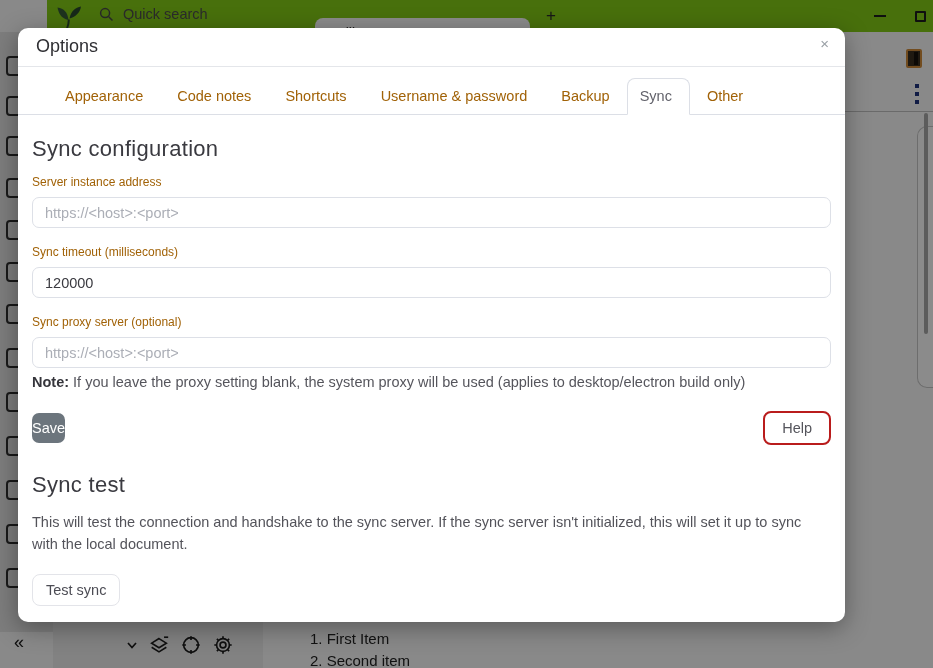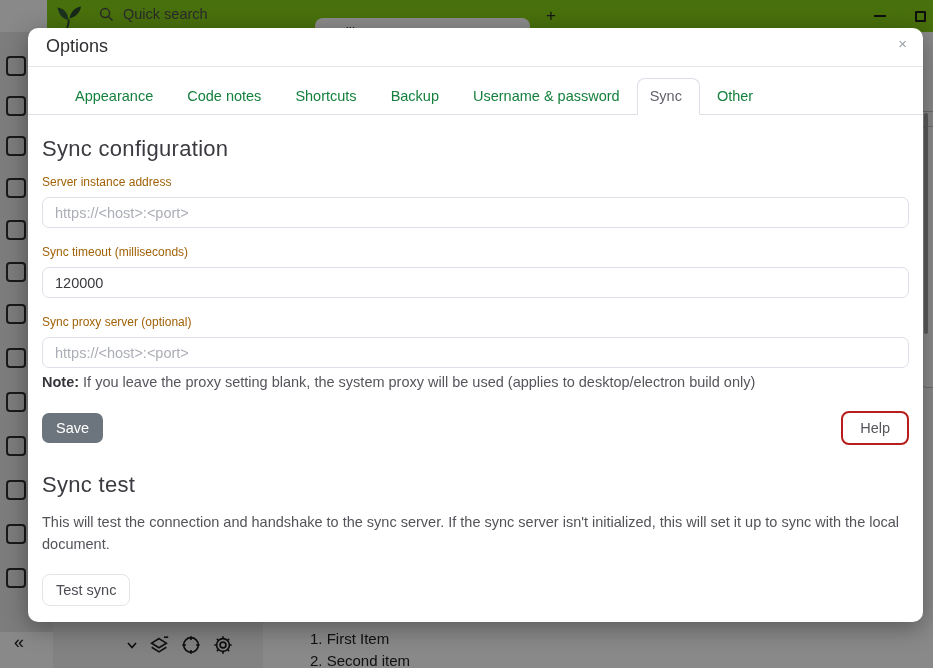--- a/index.html
+++ b/index.html
@@ -40,44 +40,44 @@
 
   .bottom-left-bar { position:absolute; left:0; top:630px; width:263px; height:38px; }
   .collapse-btn { position:absolute; left:14px; top:2px; font-size:18px; color:#1a1a1a; }
   .tree-actions { position:absolute; left:126px; top:4px; display:flex; align-items:center; gap:10px; }
   .note-list { position:absolute; left:310px; top:628px; font-size:15px; color:#222; line-height:22px; }
 
   
   .backdrop { position:absolute; inset:0; background:rgba(0,0,0,0.45); z-index:5; }
 
   
-  .modal { position:absolute; left:18px; top:28px; width:895px; height:594px; background:#fff;
-           border-radius:10px; box-shadow:0 6px 24px rgba(0,0,0,0.35); z-index:10;margin-left:10px; }
+  .modal { position:absolute; left:18px; top:28px; width:827px; height:594px; background:#fff;
+           border-radius:10px; box-shadow:0 6px 24px rgba(0,0,0,0.35); z-index:10; }
   .modal-header { position:relative; height:39px; border-bottom:1px solid #e4e6ea; }
   .modal-title { position:absolute; left:18px; top:8px; font-size:18px; color:#2f2f33; font-weight:400; }
   .modal-close { position:absolute; right:16px; top:7px; font-size:15px; color:#9aa0a6; background:none;
                  border:none; cursor:pointer; font-family:inherit; }
   .tabs { display:flex; margin-top:11px; padding-left:30px; border-bottom:1px solid #dcdfe6; }
-  .tab { background:none; border:none; font-family:inherit; font-size:14.5px; color:#15803d;
+  .tab { background:none; border:none; font-family:inherit; font-size:14.5px; color:#a16207;
          padding:9px 17px 10px; cursor:pointer; }
   .tab.active { background:#fff; border:1px solid #dcdfe6; border-bottom:1px solid #fff;
                 margin-bottom:-1px; border-radius:8px 8px 0 0; color:#62626b;padding-left:12px; }
   .modal-body { padding:21px 14px 0; }
   .section-heading { font-size:22px; font-weight:400; color:#3a3a40; letter-spacing:.3px; margin-bottom:13px; }
   .field { margin-bottom:17px; }
   .field-label { display:block; font-size:12px; color:#a16207; margin-bottom:8px; }
   .text-input { width:100%; height:31px; border:1px solid #dde0e7; border-radius:7px; padding:0 12px;
                 font-size:14.5px; color:#3a3a40; font-family:inherit; background:#fff; outline:none; }
   .text-input::placeholder { color:#abaeb6; }
   .field.tight { margin-bottom:4px; }
   .note-line { font-size:14.5px; color:#55555c; line-height:20px; }
   .note-line b { color:#35353b; }
   .btn-row { display:flex; justify-content:space-between; align-items:center; margin-top:19px; }
   .btn { font-family:inherit; font-size:14.5px; cursor:pointer; }
-  .btn-save { background:#6c757d; color:#fff; border:none; border-radius:7px; padding:7px 14px; }
+  .btn-save { background:#6c757d; color:#fff; border:none; border-radius:7px; padding:7px 0; }
   .btn-help { background:#fff; color:#55555c; border:2px solid #b91c1c; border-radius:8px; padding:7px 17px; }
   .test-heading { margin-top:27px; }
   .test-desc { font-size:14.5px; color:#53535a; line-height:22px; margin-top:10px; max-width:866px; }
   .btn-test { margin-top:19px; background:#fff; color:#4c4c54; border:1px solid #e3e4e9;
               border-radius:8px; padding:7px 13px; }
   svg { display:block; }
 </style>
 </head>
 <body>
 
@@ -180,22 +180,22 @@
   <div class="modal">
     <div class="modal-header">
       <div class="modal-title">Options</div>
       <button class="modal-close">×</button>
     </div>
 
     <nav class="tabs">
       <button class="tab">Appearance</button>
       <button class="tab">Code notes</button>
       <button class="tab">Shortcuts</button>
+      <button class="tab">Username &amp; password</button>
       <button class="tab">Backup</button>
-      <button class="tab">Username &amp; password</button>
       <button class="tab active">Sync</button>
       <button class="tab">Other</button>
     </nav>
 
     <div class="modal-body">
       <h2 class="section-heading">Sync configuration</h2>
 
       <div class="field">
         <label class="field-label">Server instance address</label>
         <input class="text-input" type="text" placeholder="https://&lt;host&gt;:&lt;port&gt;" style="">

